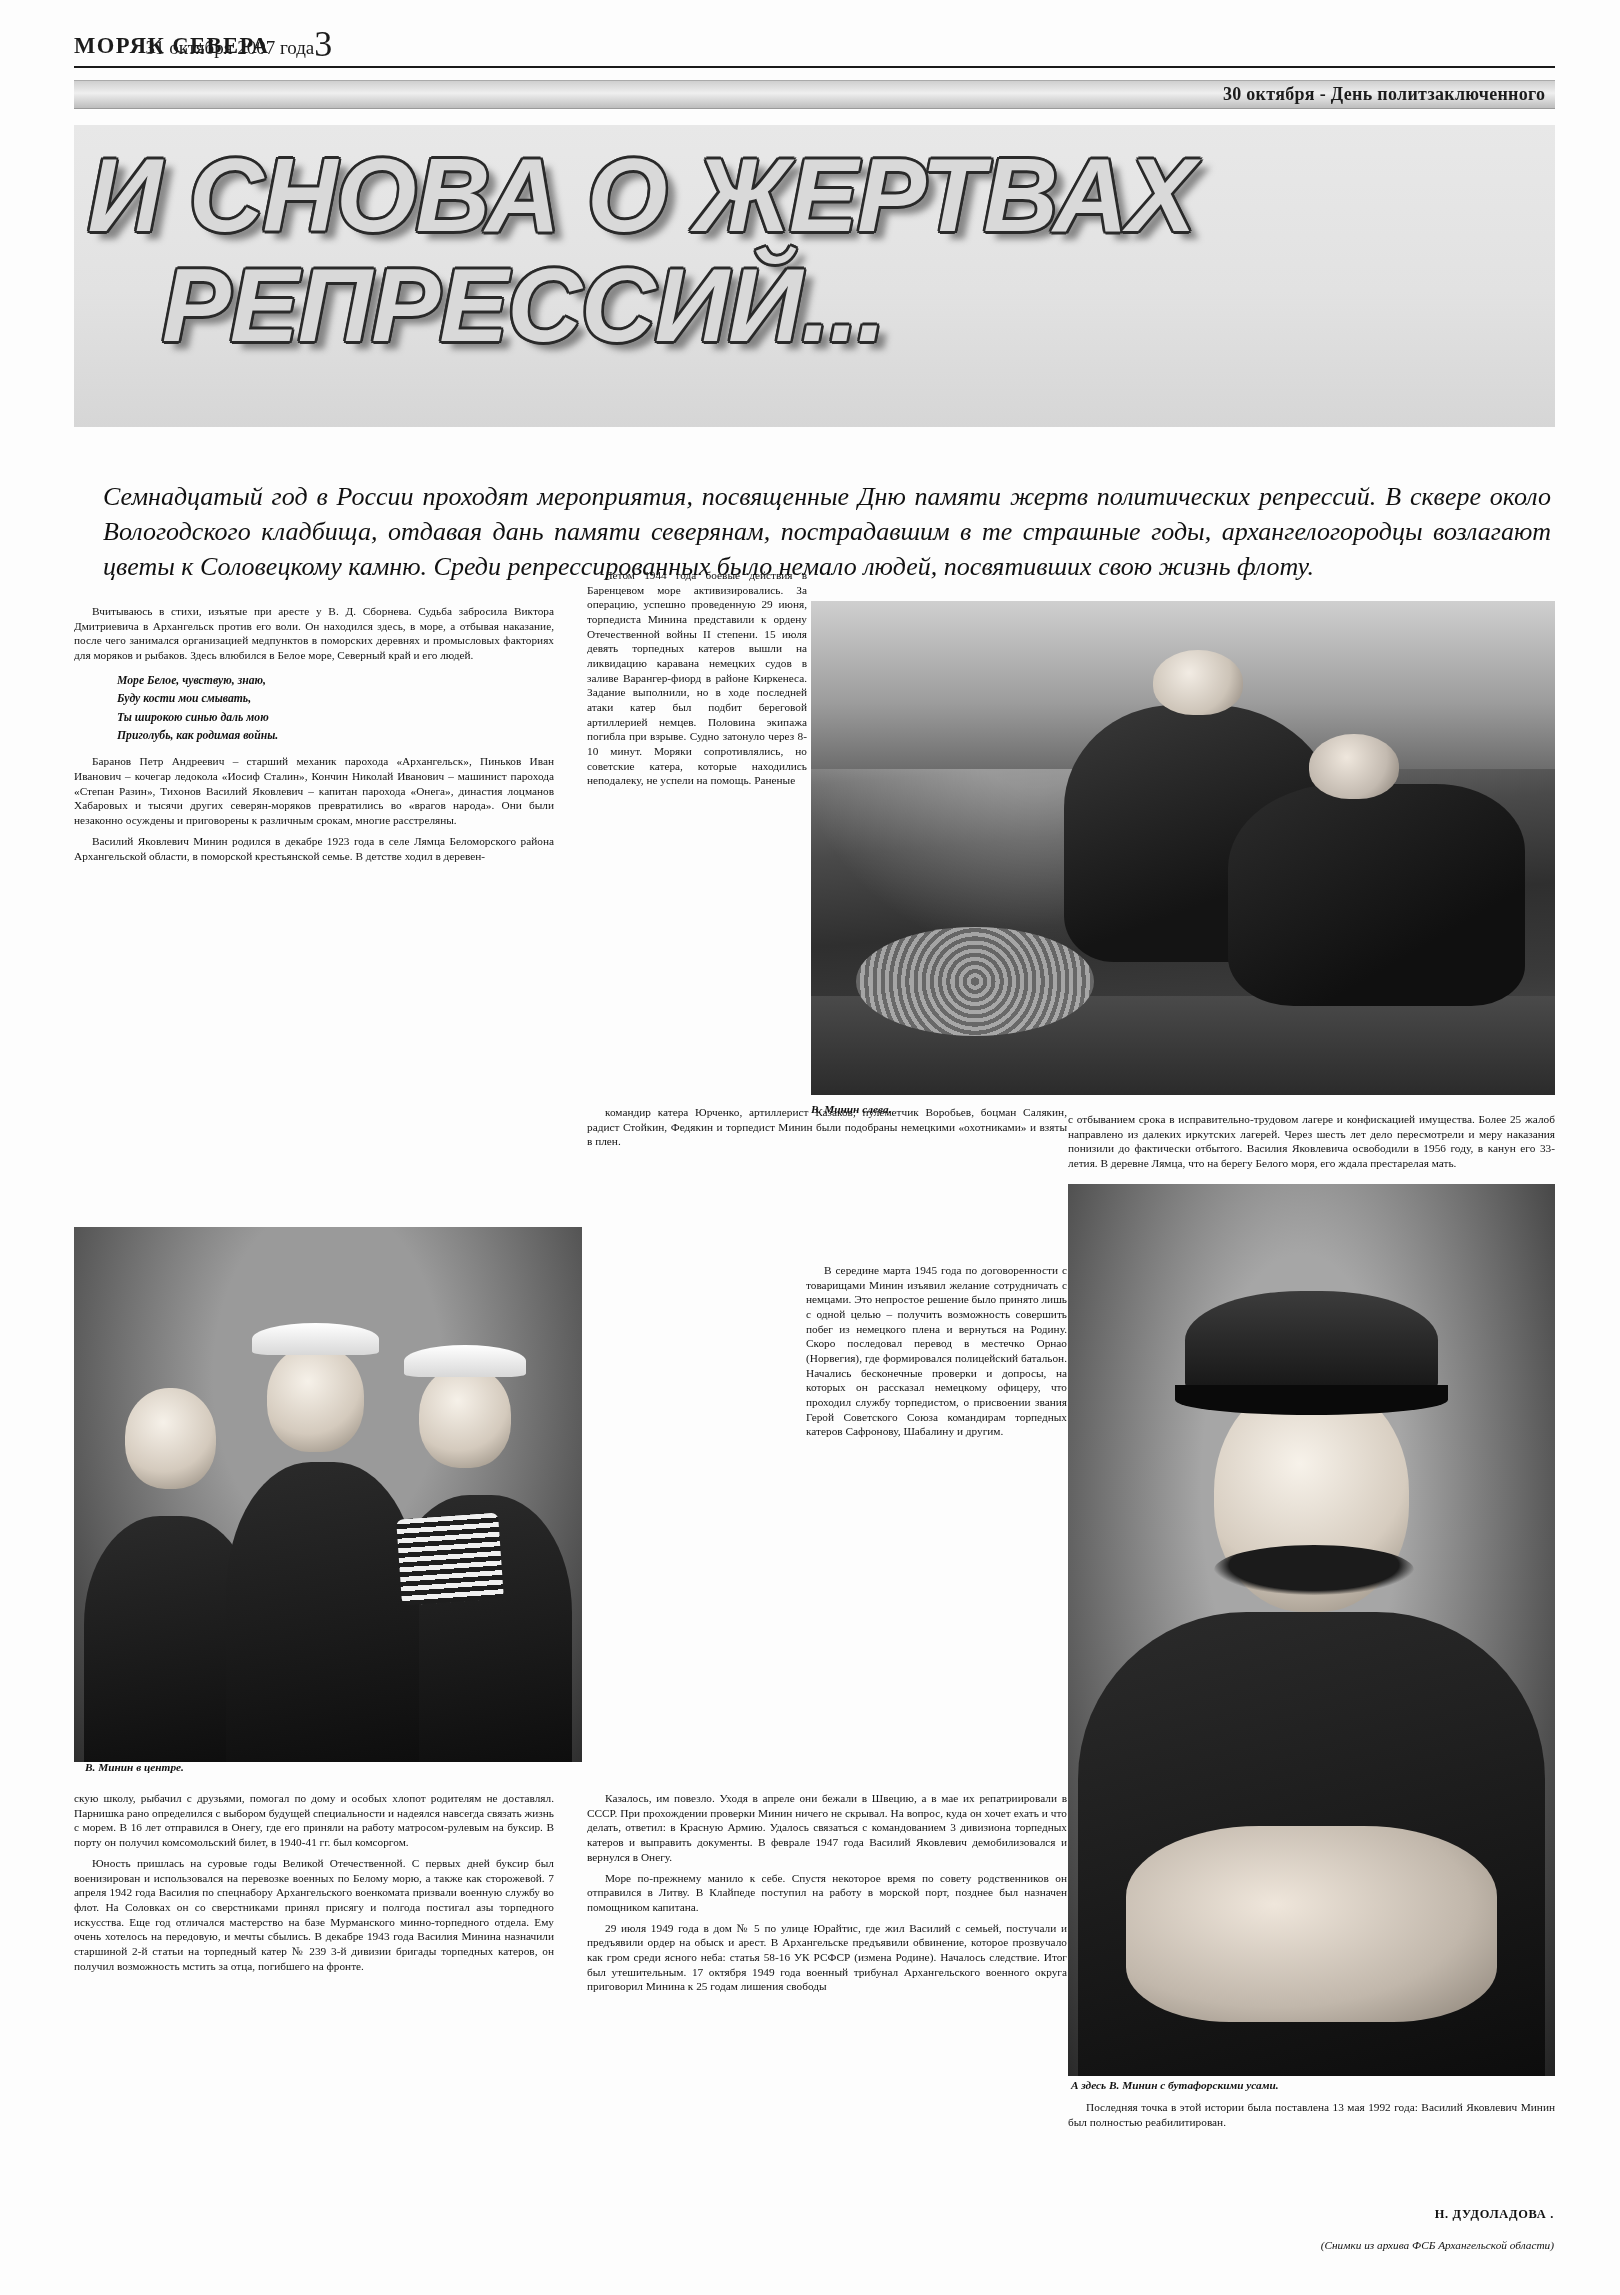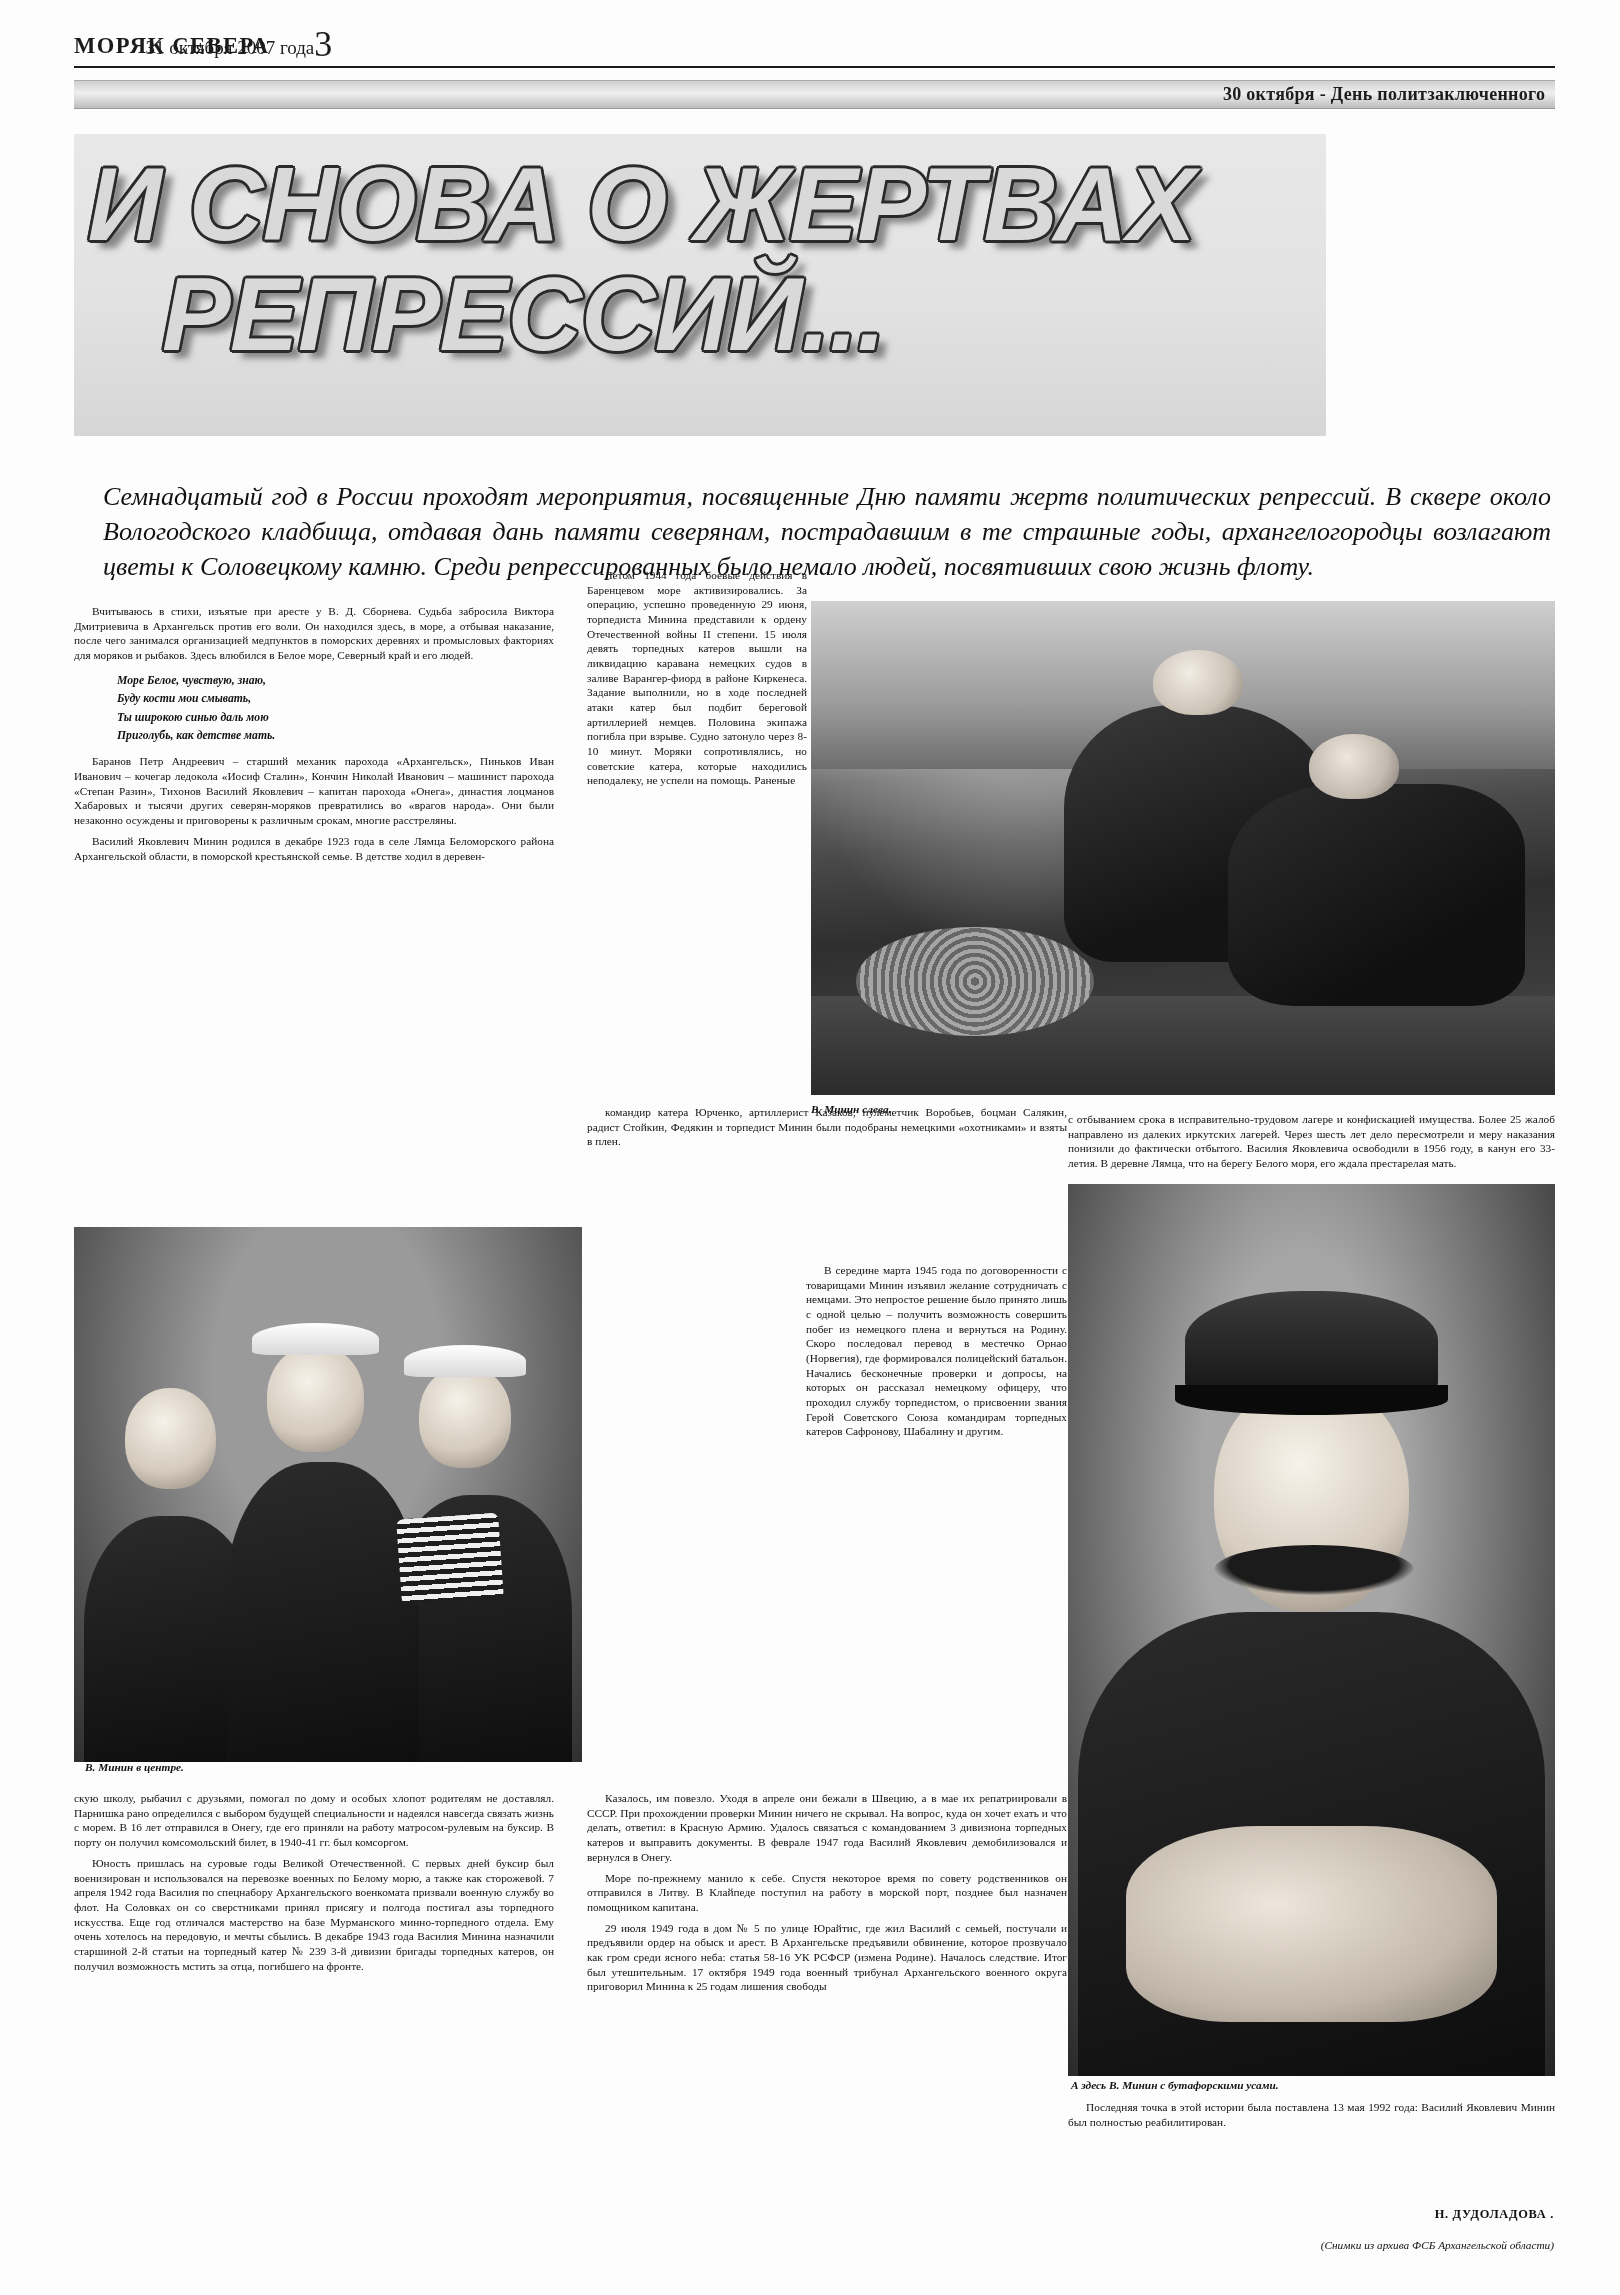--- a/index.html
+++ b/index.html
@@ -58,21 +58,21 @@
   }
   .section-strip .label {
     position:absolute; right:9.6px; top:3.4px;
     font-size:18px; font-weight:bold; color:#1c1c1c;
     letter-spacing:0.3px;
   }
 
   
   .headline-band {
     position:absolute;
-    left:74px; top:134px; width:1252px; height:302px;
+    left:74px; top:125px; width:1481px; height:302px;
     background:linear-gradient(180deg,#e8e8e8 0%, #e2e2e2 55%, #d6d6d6 100%);
   }
   .headline {
     font-family:"Liberation Sans", sans-serif;
     font-weight:bold;
     font-style:italic;
     text-transform:uppercase;
     color:#d9d9d9;
     -webkit-text-stroke:0px;
     text-shadow:
@@ -305,21 +305,21 @@
   <div class="lead">Семнадцатый год в России проходят мероприятия, посвященные Дню памяти жертв политических репрессий. В сквере около Вологодского кладбища, отдавая дань памяти северянам, пострадавшим в те страшные годы, архангелогородцы возлагают цветы к Соловецкому камню. Среди репрессированных было немало людей, посвятивших свою жизнь флоту.</div>
 
   <div class="col" id="col1">
     <p>Вчитываюсь в стихи, изъятые при аресте у В. Д. Сборнева. Судьба забросила Виктора Дмитриевича в Архангельск против его воли. Он находился здесь, в море, а отбывая наказание, после чего занимался организацией медпунктов в поморских деревнях и промысловых факториях для моряков и рыбаков. Здесь влюбился в Белое море, Северный край и его людей.</p>
 
     <div class="verse">
       <div class="stanza">
         <div>Море Белое, чувствую, знаю,</div>
         <div>Буду кости мои смывать,</div>
         <div>Ты широкою синью даль мою</div>
-        <div>Приголубь, как детстве мать.</div>
+        <div>Приголубь, как родимая войны.</div>
       </div>
     </div>
 
     <p>Баранов Петр Андреевич – старший механик парохода «Архангельск», Пиньков Иван Иванович – кочегар ледокола «Иосиф Сталин», Кончин Николай Иванович – машинист парохода «Степан Разин», Тихонов Василий Яковлевич – капитан парохода «Онега», династия лоцманов Хабаровых и тысячи других северян-моряков превратились во «врагов народа». Они были незаконно осуждены и приговорены к различным срокам, многие расстреляны.</p>
     <p>Василий Яковлевич Минин родился в декабре 1923 года в селе Лямца Беломорского района Архангельской области, в поморской крестьянской семье. В детстве ходил в деревен-</p>
   </div>
 
   <div class="col" id="col2">
     <p>Летом 1944 года боевые действия в Баренцевом море активизировались. За операцию, успешно проведенную 29 июня, торпедиста Минина представили к ордену Отечественной войны II степени. 15 июля девять торпедных катеров вышли на ликвидацию каравана немецких судов в заливе Варангер-фиорд в районе Киркенеса. Задание выполнили, но в ходе последней атаки катер был подбит береговой артиллерией немцев. Половина экипажа погибла при взрыве. Судно затонуло через 8-10 минут. Моряки сопротивлялись, но советские катера, которые находились неподалеку, не успели на помощь. Раненые</p>
   </div>

